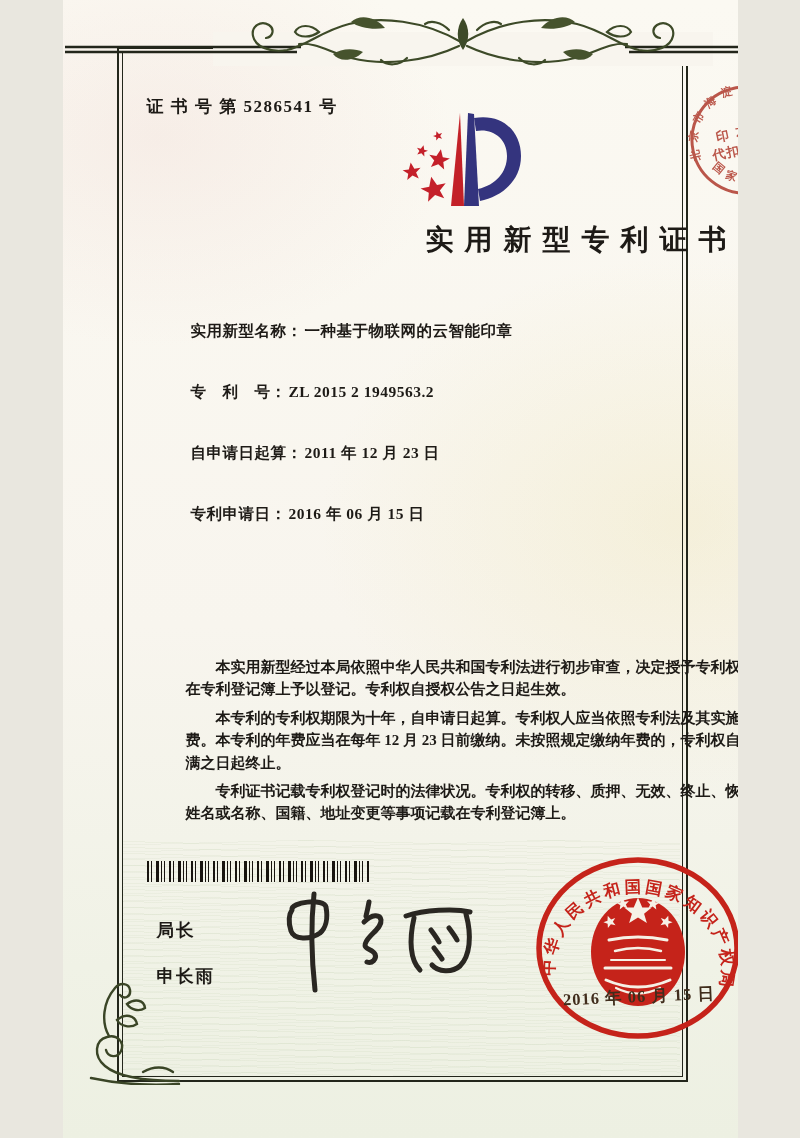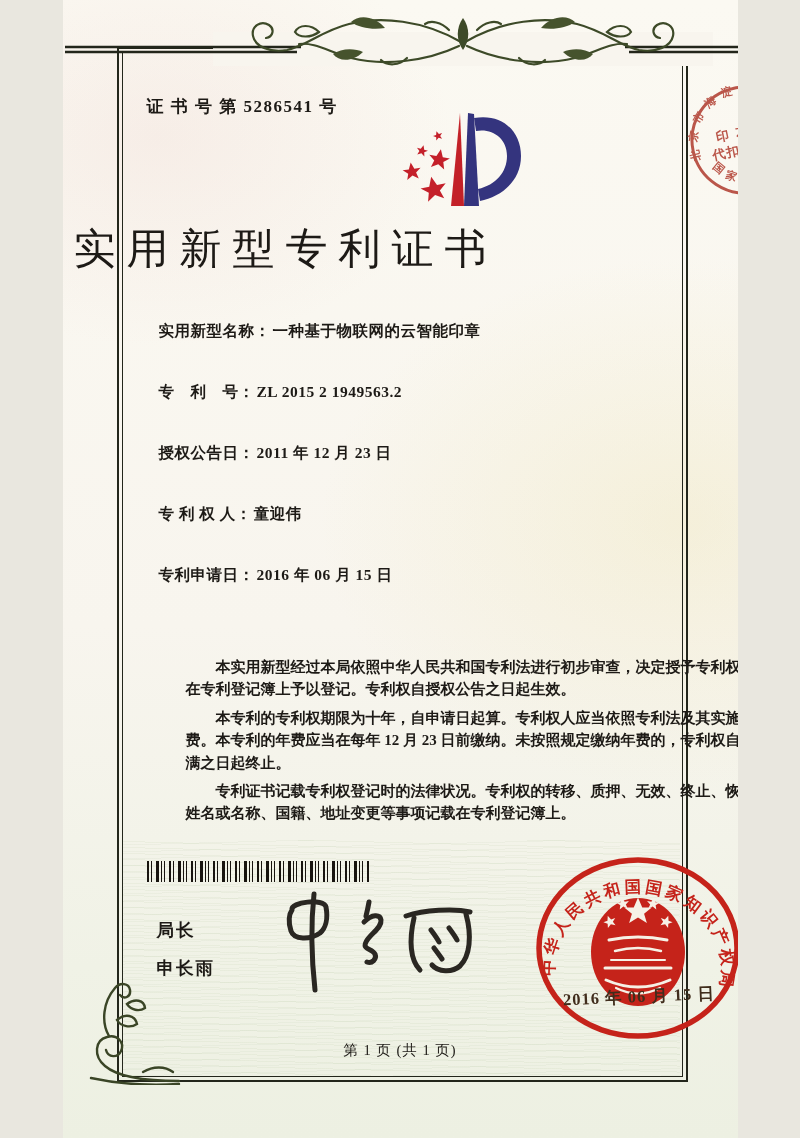--- a/index.html
+++ b/index.html
@@ -14,35 +14,35 @@
   
   .frame{position:absolute;left:54px;top:47px;right:50px;bottom:56px;border:2.5px solid #23261b;}
   .frame-inner{position:absolute;inset:3px;border:1.3px solid #23261b;}
   
   .guilloche{position:absolute;left:60px;right:58px;top:840px;bottom:62px;z-index:0;opacity:.55;
     background:
       repeating-linear-gradient(1.5deg, rgba(150,175,120,.16) 0 1px, transparent 1px 6px),
       repeating-linear-gradient(-1.5deg, rgba(140,170,125,.12) 0 1px, transparent 1px 7px);}
   .abs{position:absolute;}
   .cert-number{left:84px;top:95px;font-size:17px;font-weight:bold;letter-spacing:1.5px;}
-  .title{left:0;top:221px;width:100%;text-align:left;font-size:42px;font-weight:normal;letter-spacing:11px;text-indent:11px;}
+  .title{left:0;top:221px;width:100%;text-align:right;font-size:28px;font-weight:bold;letter-spacing:11px;text-indent:11px;}
   .fields{left:96px;top:321px;width:640px;z-index:2;}
-  .field-row{height:61px;font-size:15.5px;font-weight:bold;letter-spacing:.5px;}
+  .field-row{height:61px;font-size:15.5px;font-weight:bold;letter-spacing:.5px;margin-left:32px;}
   .field-row .lbl{margin-right:2px;}
   .paras{left:84px;top:656px;width:660px;z-index:2;font-size:15px;font-weight:600;line-height:22.4px;text-align:justify;margin-left:39px;}
   .paras p{margin:0 0 6px 0;text-indent:2em;}
   .barcode{left:84px;top:861px;width:222px;height:21px;z-index:2;
     background:repeating-linear-gradient(90deg,
       #18140f 0 2px, transparent 2px 4px,
       #18140f 4px 5px, transparent 5px 9px,
       #18140f 9px 12px, transparent 12px 14px,
       #18140f 14px 15px, transparent 15px 17px,
       #18140f 17px 18px, transparent 18px 22px);}
   .officer{left:94px;top:918px;z-index:3;font-size:17.5px;font-weight:bold;letter-spacing:2px;}
-  .officer .name{margin-top:14px;}
+  .officer .name{margin-top:22px;}
   .signature{left:205px;top:888px;z-index:3;}
   .gov-seal{left:468px;top:854px;z-index:4;}
   .seal-date{left:478px;top:986px;width:196px;text-align:center;z-index:5;font-size:16.5px;
     font-weight:bold;color:#402d1c;letter-spacing:1px;transform:rotate(-2.5deg);}
   .footer{left:0;top:1041px;width:100%;text-align:center;font-size:14.5px;letter-spacing:1px;z-index:2;}
   .tax-stamp{left:616px;top:74px;z-index:3;transform:rotate(-12deg);opacity:.92;}
   .logo{left:330px;top:101px;z-index:2;}
   .orn-top{left:0;top:0;z-index:2;}
   .flourish{z-index:3;}
   .flourish.bl{left:20px;top:980px;}
@@ -112,24 +112,21 @@
   <div class="abs title">实用新型专利证书</div>
 
   <div class="abs fields">
     <div class="field-row">
       <span class="lbl">实用新型名称：</span><span>一种基于物联网的云智能印章</span>
     </div>
     <div class="field-row">
       <span class="lbl">专　利　号：</span><span>ZL 2015 2 1949563.2</span>
     </div>
     <div class="field-row">
-      <span class="lbl">授权公告日：</span><span>2011 年 12 月 23 日</span>
-    </div>
-    <div class="field-row">
-      <span class="lbl">专 利 权 人：</span><span>童迎伟</span>
+      <span class="lbl">自申请日起算：</span><span>2011 年 12 月 23 日</span>
     </div>
     <div class="field-row">
       <span class="lbl">专利申请日：</span><span>2016 年 06 月 15 日</span>
     </div>
   </div>
 
   <div class="abs paras">
     <p>本实用新型经过本局依照中华人民共和国专利法进行初步审查，决定授予专利权，颁发本证书并在专利登记簿上予以登记。专利权自授权公告之日起生效。</p>
     <p>本专利的专利权期限为十年，自申请日起算。专利权人应当依照专利法及其实施细则规定缴纳年费。本专利的年费应当在每年 12 月 23 日前缴纳。未按照规定缴纳年费的，专利权自应当缴纳年费期满之日起终止。</p>
     <p>专利证书记载专利权登记时的法律状况。专利权的转移、质押、无效、终止、恢复和专利权人的姓名或名称、国籍、地址变更等事项记载在专利登记簿上。</p>
@@ -178,21 +175,20 @@
         <path d="M84,97 Q107,91 130,97" stroke-width="2.4"></path>
         <path d="M80,106 H134" stroke-width="2"></path>
         <path d="M74,114 H140" stroke-width="3"></path>
         <path d="M75,126 Q107,140 139,126" stroke-width="3"></path>
         <path d="M85,134 Q107,145 129,134" stroke-width="2.2"></path>
       </g>
     </g>
   </svg>
   <div class="abs seal-date">2016 年 06 月 15 日</div>
 
-  <div class="abs footer">第 1 页 (共 1 页)</div>
 
   <svg class="abs flourish bl" width="100" height="105" viewBox="0 0 100 105">
     <g stroke="#3a4526" fill="none" stroke-width="2.4" stroke-linecap="round">
       <path d="M96,101 C66,101 36,98 22,86 C10,76 12,60 24,57 C34,54 42,62 38,71 C35,78 25,78 23,70"></path>
       <path d="M26,56 C18,42 20,22 32,8 C37,2 46,3 47,10 C48,17 41,20 37,15"></path>
       <path d="M34,40 C42,33 52,35 54,44 C48,48 38,47 34,40 Z"></path>
       <path d="M44,24 C52,18 61,20 62,28 C56,32 48,30 44,24 Z"></path>
       <path d="M8,98 C36,104 66,106 96,104"></path>
       <path d="M60,92 C70,86 82,86 90,92"></path>
     </g>

